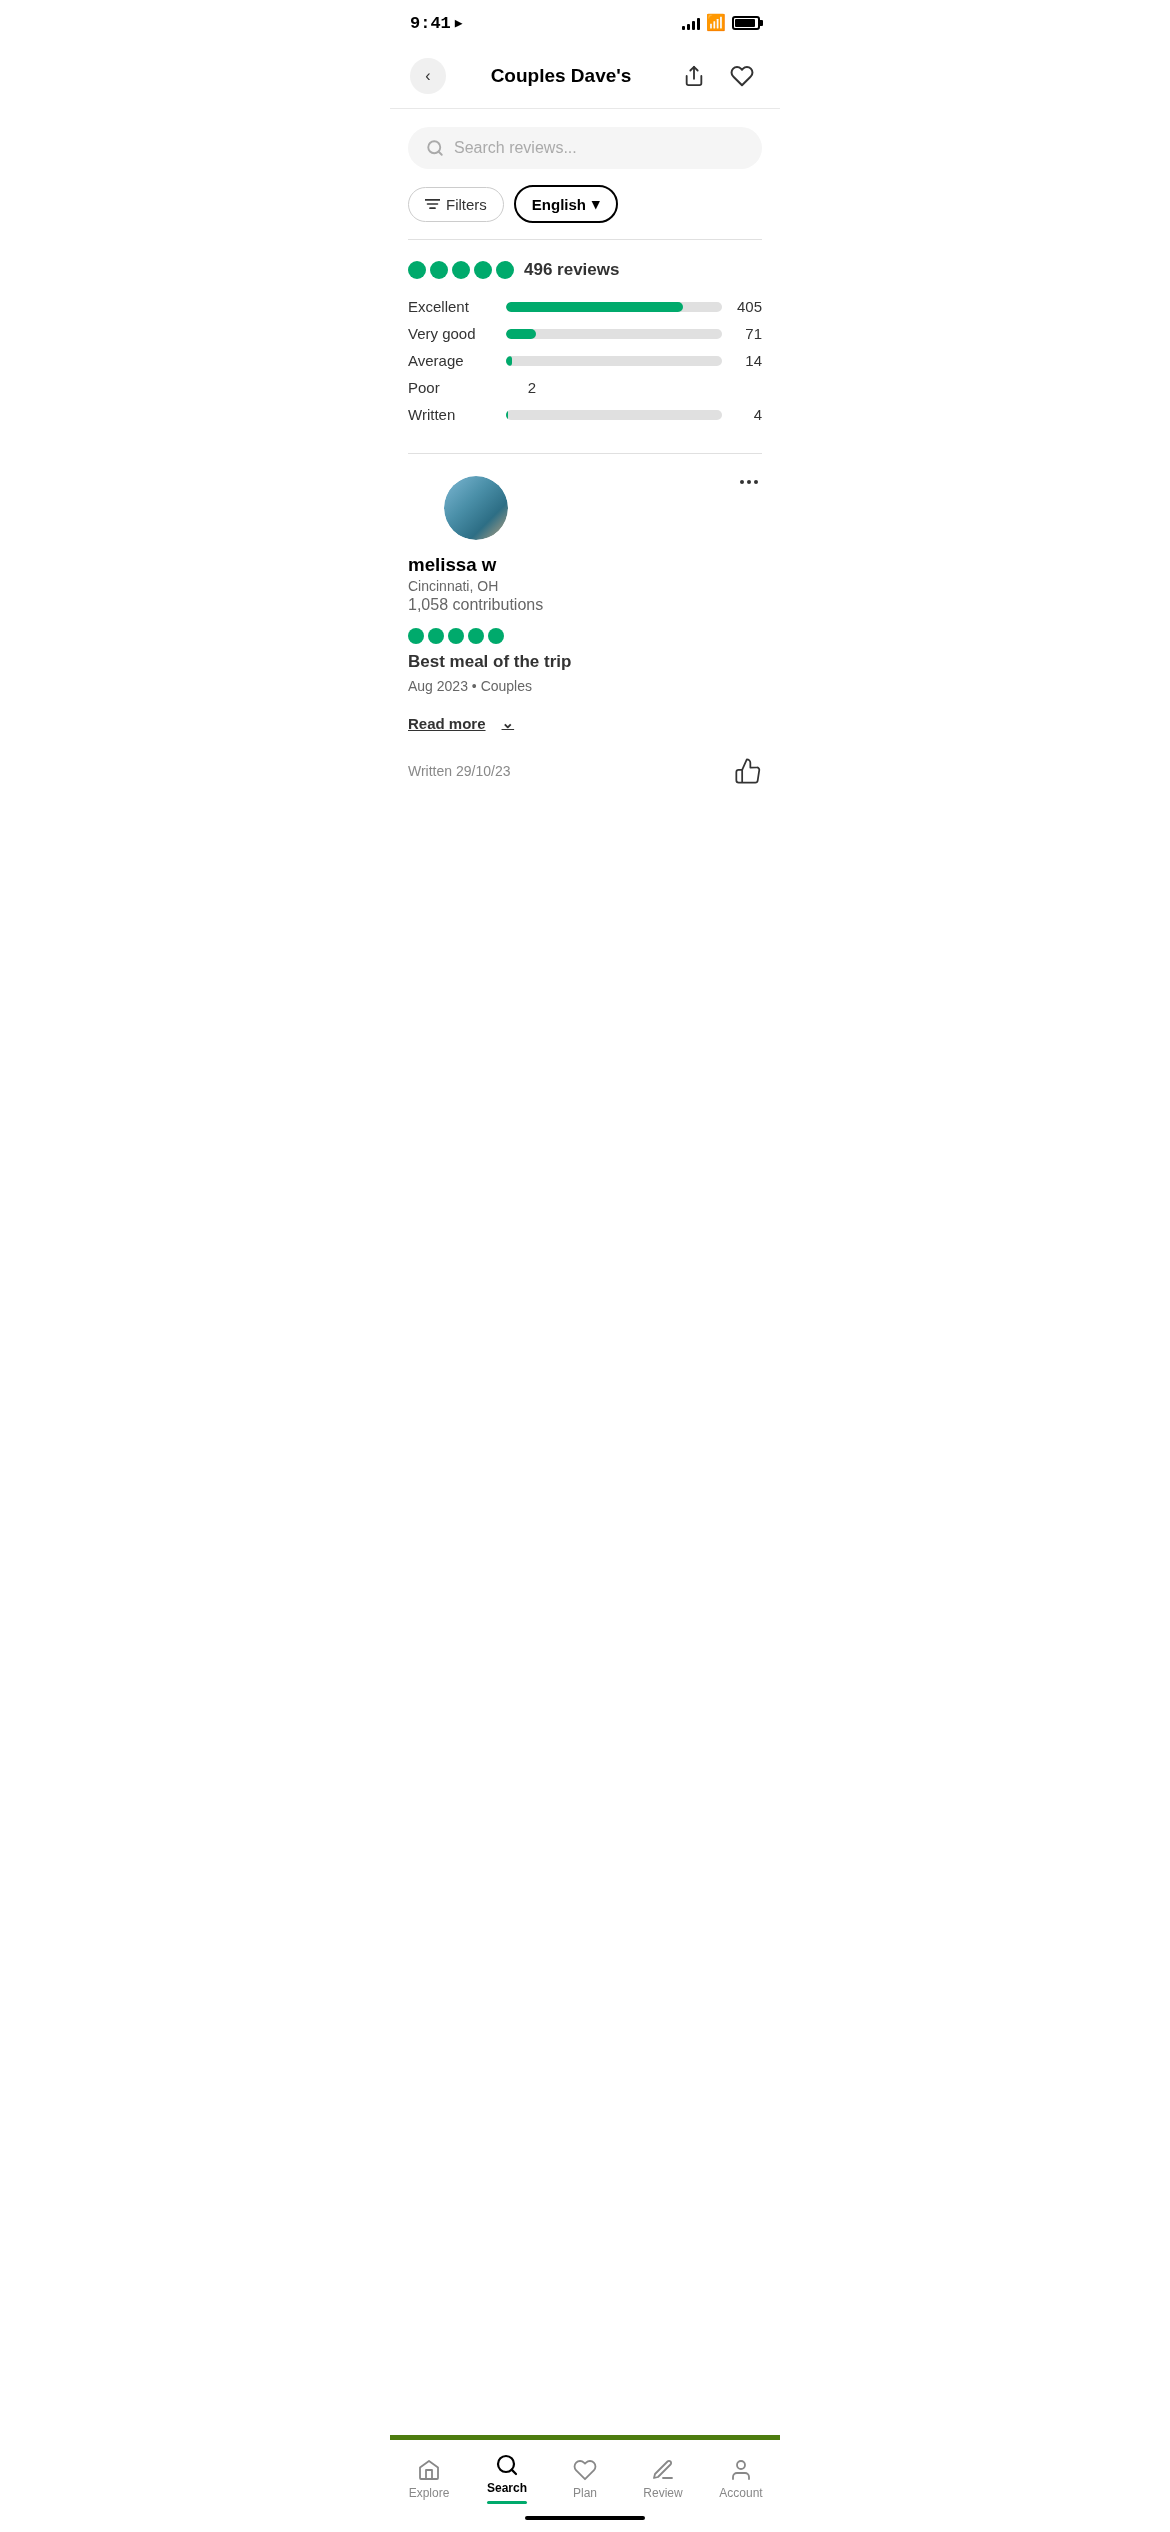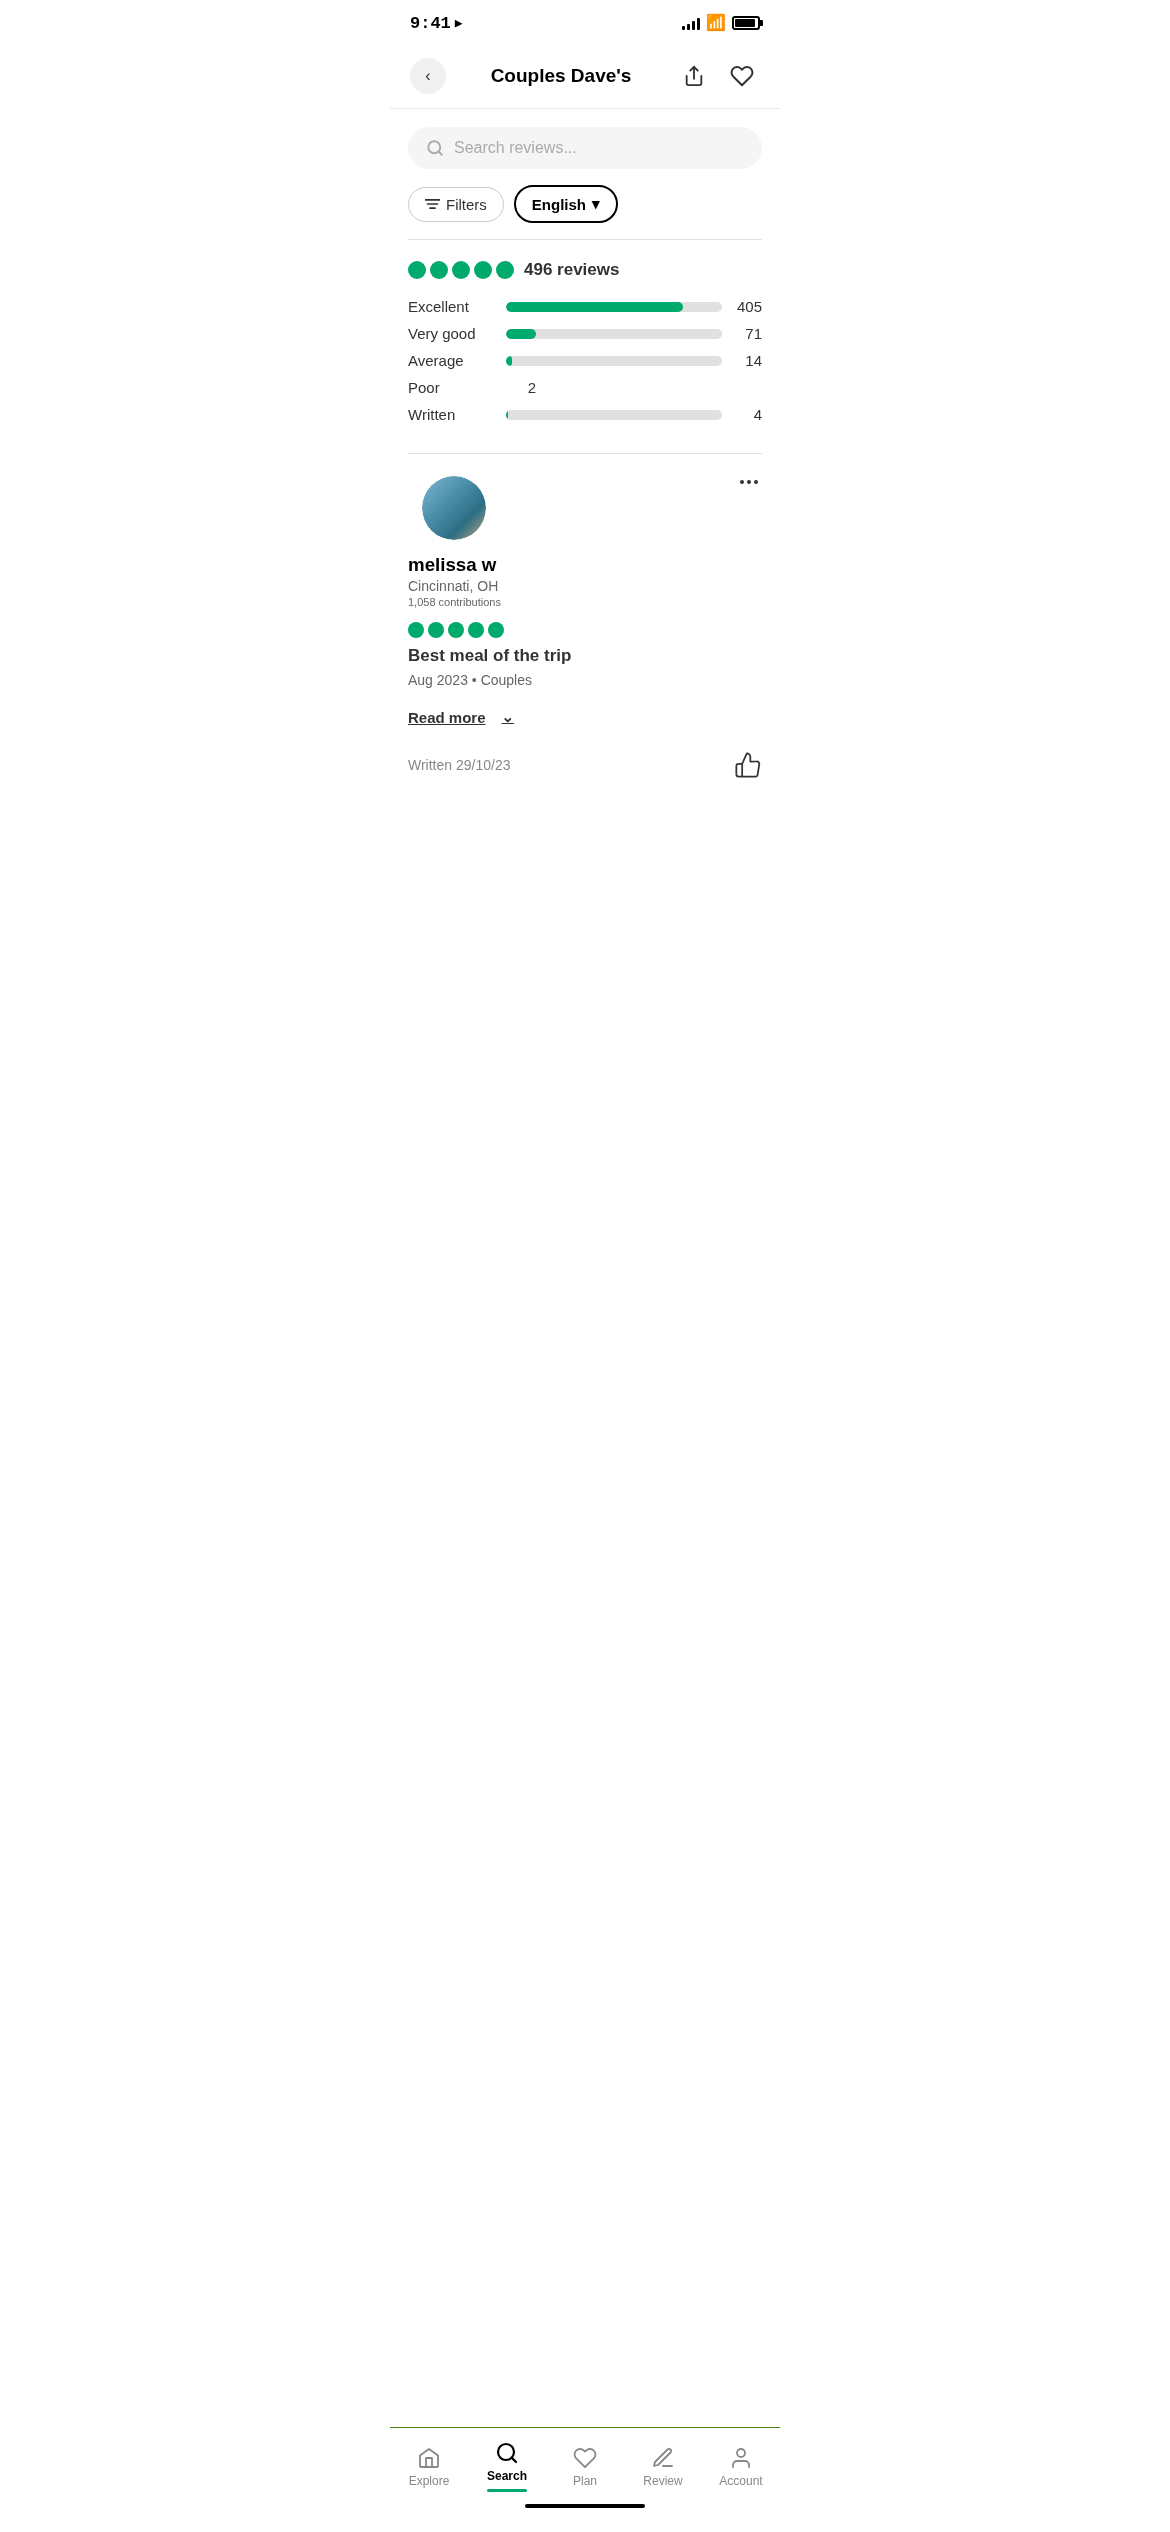--- a/index.html
+++ b/index.html
@@ -253,21 +253,21 @@
       height: 100%;
       background: linear-gradient(135deg, #7eb8d4 0%, #4a8fa8 40%, #2d6e85 70%, #c4a882 100%);
       border-radius: 50%;
     }
     .reviewer-location {
       font-size: 14px;
       color: #666;
       margin-top: 2px;
     }
     .reviewer-contributions {
-      font-size: 11px;
+      font-size: 16px;
       color: #666;
       margin-top: 2px;
     }
     .more-btn {
       display: flex;
       align-items: center;
       gap: 3px;
       padding: 4px;
       cursor: pointer;
     }
@@ -330,26 +330,26 @@
     }
     .thumbs-up {
       cursor: pointer;
       display: flex;
       align-items: center;
     }
 
     
     .bottom-nav {
       position: fixed;
-      bottom: 12px;
+      bottom: 0;
       left: 50%;
       transform: translateX(-50%);
       width: 390px;
       background: #fff;
-      border-top: 1px solid #4d7c0f;
+      border-top: 5px solid #4d7c0f;
     }
     .nav-items {
       display: flex;
       justify-content: space-around;
       align-items: center;
       padding: 10px 0 8px;
     }
     .nav-item {
       display: flex;
       flex-direction: column;

